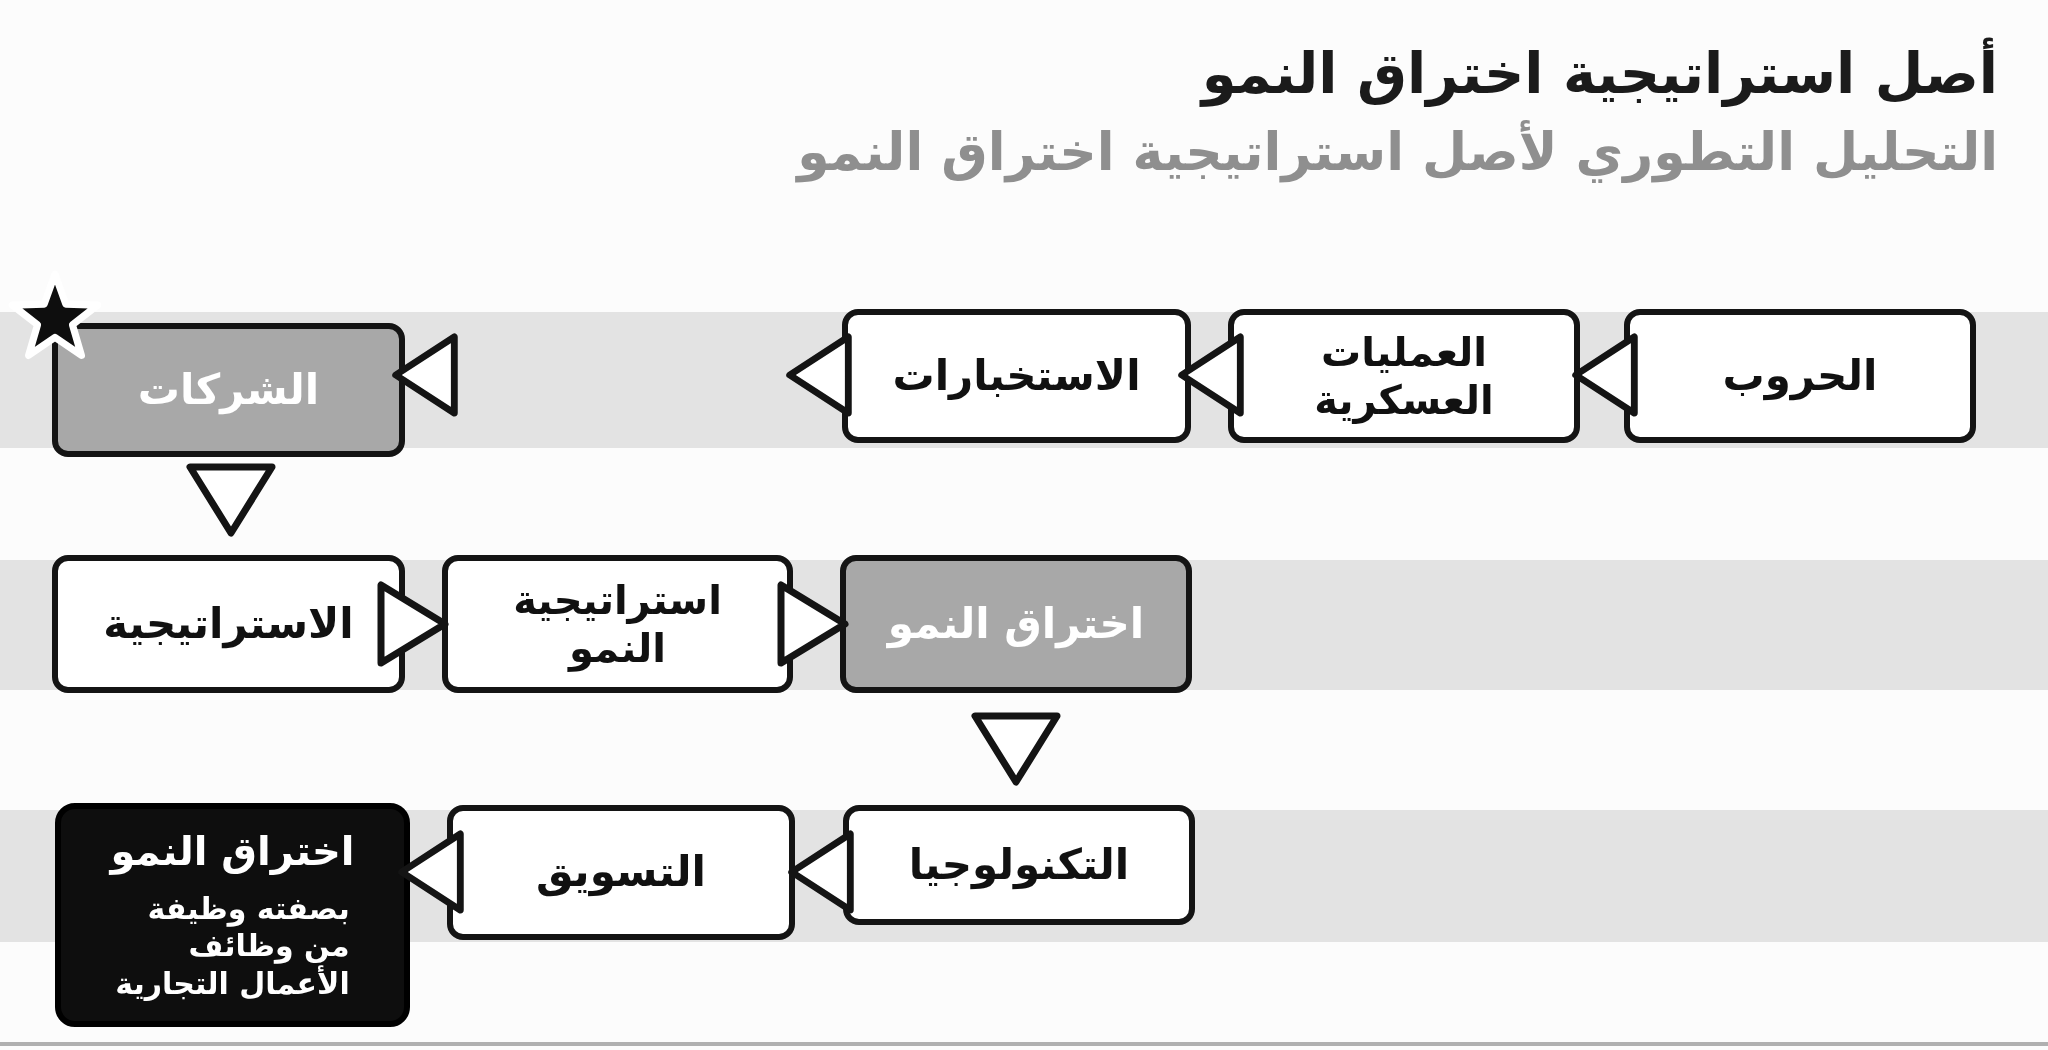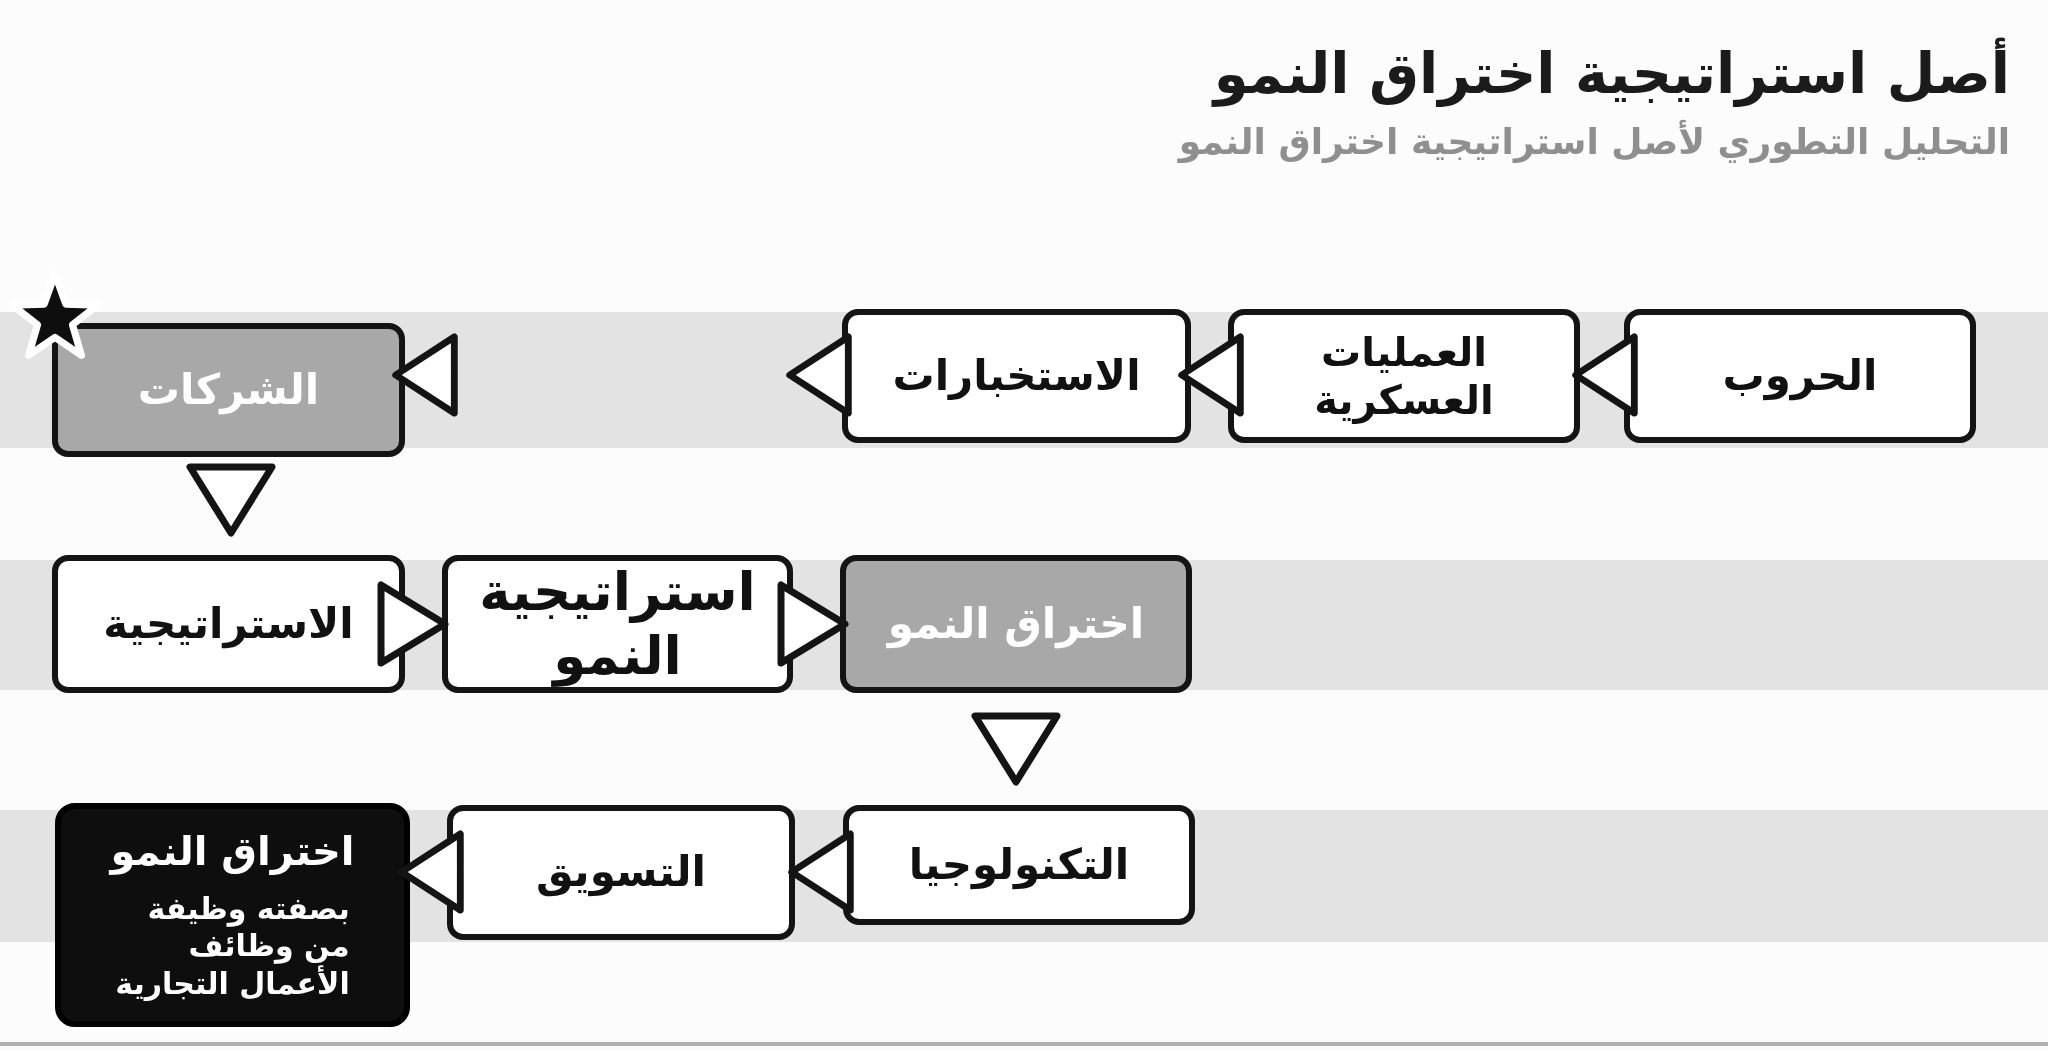--- a/index.html
+++ b/index.html
@@ -21,32 +21,32 @@
     overflow:hidden;
   }
   .canvas{
     position:relative;
     width:2048px;height:1050px;
     background:var(--page-bg);
   }
   
   .header{
     position:absolute;
-    top:38px;right:38px;
+    top:38px;right:50px;
     text-align:right;
     direction:rtl;
   }
   .title{
     font-size:56px;
     font-weight:bold;
     color:var(--title);
     line-height:1.3;
   }
   .subtitle{
-    font-size:36px;
+    font-size:52px;
     font-weight:bold;
     color:var(--subtitle);
     line-height:1.3;
     margin-top:8px;
   }
   
   .band{
     position:absolute;left:0;right:0;
     background:var(--band);
   }
@@ -168,21 +168,21 @@
   <div class="arrow" style="left:185px;top:462px;width:92px;height:76px;">
     <svg viewBox="0 0 92 76">
         <polygon points="5,5 87,5 46,71" fill="#fff" stroke="#141414" stroke-width="7" stroke-linejoin="round"></polygon>
       </svg>
   </div>
 
   <div class="node" style="left:52px;top:555px;width:353px;height:138px;">
     <span class="node-label">الاستراتيجية</span>
   </div>
   <div class="node" style="left:442px;top:555px;width:351px;height:138px;">
-    <span class="node-label" style="font-size:53px;">استراتيجية
+    <span class="node-label" style="font-size:40px;">استراتيجية
 النمو</span>
   </div>
   <div class="node node-gray" style="left:840px;top:555px;width:352px;height:138px;">
     <span class="node-label">اختراق النمو</span>
   </div>
 
   <div class="arrow" style="left:376px;top:580px;width:74px;height:88px;">
     <svg viewBox="0 0 74 88">
         <polygon points="5,5 5,83 69,44" fill="#fff" stroke="#141414" stroke-width="7" stroke-linejoin="round"></polygon>
       </svg>

